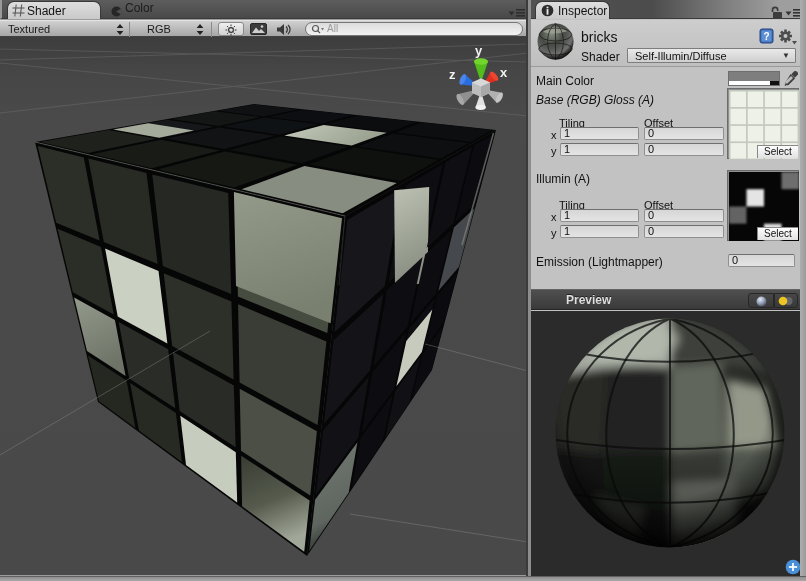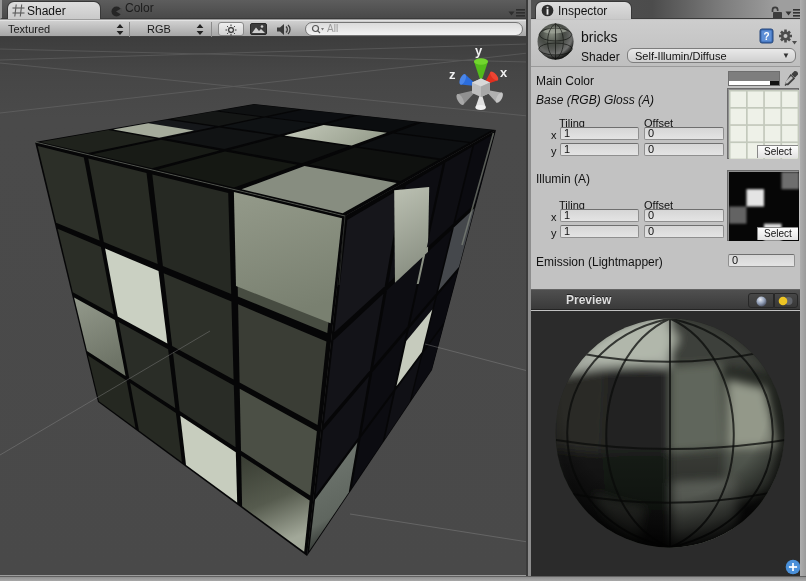--- a/index.html
+++ b/index.html
@@ -56,21 +56,21 @@
     <path d="M0.5 0.5 L6.5 0.5 L3.5 4.5 Z" fill="#2e2e2e"></path>
   </svg>
 <svg class="abs" style="left:516px;top:9px;" width="9" height="8">
     <g fill="#2e2e2e">
       <rect y="0" width="9" height="1.6"></rect>
       <rect y="3" width="9" height="1.6"></rect>
       <rect y="6" width="9" height="1.6"></rect>
     </g>
   </svg>
 
-<div class="tab" style="left:535px;width:97px;">
+<div class="tab" style="left:535px;width:75px;">
  <svg width="13" height="13" style="position:absolute;left:5px;top:2px;" viewBox="0 0 14 14">
   <circle cx="7" cy="7" r="6.3" fill="#2c2c2c"></circle>
   <rect x="6" y="5.5" width="2" height="6" fill="#e8e8e8"></rect>
       <rect x="6" y="2.8" width="2" height="1.8" fill="#e8e8e8"></rect>
     </svg>
  <span style="position:absolute;left:22px;top:1px;">Inspector</span>
 </div>
 
 <svg class="abs" style="left:771px;top:6px;" width="12" height="13" viewBox="0 0 12 13">
  <rect x="2" y="6" width="9" height="7" rx="0.8" fill="#3c3c3c"></rect>
@@ -312,21 +312,21 @@
   <path d="M18.5 0.5 C 29 7 29 30 18.5 36.5"></path>
   <ellipse cx="18.5" cy="11.5" rx="16.2" ry="6.5"></ellipse>
   <ellipse cx="18.5" cy="26" rx="16.8" ry="6"></ellipse>
  </g>
  <circle cx="18.5" cy="18.5" r="18" fill="url(#sic2)"></circle>
 </svg>
 
   <span style="position:absolute;left:50px;top:9px;font-size:14px;color:#111;">bricks</span>
   <span style="position:absolute;left:50px;top:30px;font-size:12px;color:#111;text-align:right;">Shader</span>
 
-  <div style="position:absolute;left:96px;top:28px;width:169px;height:15px;background:linear-gradient(#e9e9e9,#cfcfcf);border:1px solid #7d7d7d;border-radius:6px;">
+  <div style="position:absolute;left:96px;top:28px;width:169px;height:15px;background:linear-gradient(#e9e9e9,#cfcfcf);border:1px solid #7d7d7d;border-radius:1px;">
    <span style="position:absolute;left:7px;top:1px;font-size:11px;color:#111;">Self-Illumin/Diffuse</span>
    <span style="position:absolute;right:5px;top:2px;font-size:8px;color:#333;">▼</span>
   </div>
 
 <svg width="40" height="18" style="position:absolute;left:228px;top:8px;">
  <rect x="1" y="1" width="13" height="14" rx="2" fill="#3a6bb5" stroke="#26477a" stroke-width="1"></rect>
  <rect x="2.5" y="2.5" width="10" height="11" rx="1" fill="#5e8fd6"></rect>
  <text x="4.5" y="12" font-size="10" font-weight="bold" fill="#fff" font-family="Liberation Sans,sans-serif">?</text>
  <g fill="#4d4d4d">
   <circle cx="26.5" cy="8" r="4.6"></circle>

